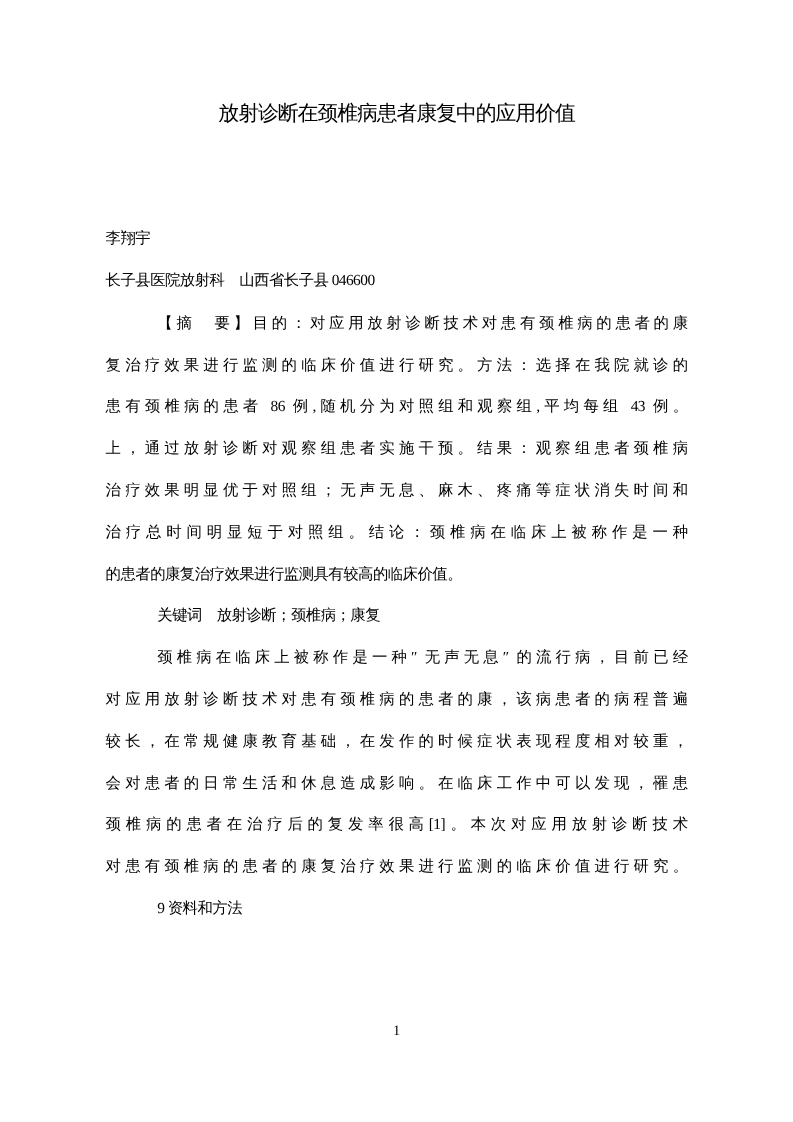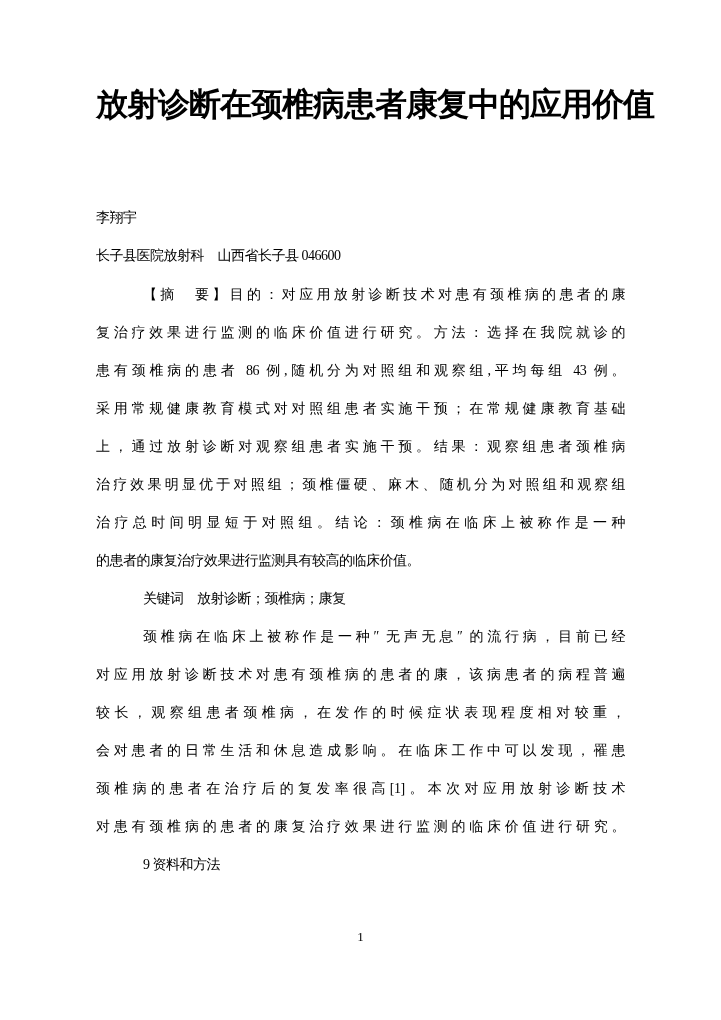--- a/index.html
+++ b/index.html
@@ -14,22 +14,22 @@
     background: #ffffff;
     color: #000000;
     font-family: "Liberation Serif", "DejaVu Serif", serif;
     overflow: hidden;
   }
   .content {
     padding: 85px 96px 0 96px;
   }
   .doc-title {
     margin: 0;
-    font-size: 32px;
-    font-weight: bold;
+    font-size: 19px;
+    font-weight: normal;
     line-height: 38px;
     text-align: center;
     letter-spacing: -1px;
     white-space: nowrap;
   }
   .textblock {
     font-size: 14px;
     line-height: 38px;
     letter-spacing: -0.5px;
   }
@@ -71,33 +71,32 @@
     <h1 class="doc-title">放射诊断在颈椎病患者康复中的应用价值</h1>
 
     <div class="textblock author-line">李翔宇</div>
 
     <div class="textblock">长子县医院放射科　山西省长子县 046600</div>
 
     <div class="textblock abstract-block">
       <div class="jline indent">【摘　要】目的：对应用放射诊断技术对患有颈椎病的患者的康</div>
       <div class="jline">复治疗效果进行监测的临床价值进行研究。方法：选择在我院就诊的</div>
       <div class="jline">患有颈椎病的患者 86 例,随机分为对照组和观察组,平均每组 43 例。</div>
-      <div class="jline">采用常规健康教育模式对对照组患者实施干预；在常规健康教育基础</div>
       <div class="jline">上，通过放射诊断对观察组患者实施干预。结果：观察组患者颈椎病</div>
-      <div class="jline">治疗效果明显优于对照组；颈椎僵硬、麻木、随机分为对照组和观察组</div>
+      <div class="jline">治疗效果明显优于对照组；无声无息、麻木、疼痛等症状消失时间和</div>
       <div class="jline">治疗总时间明显短于对照组。结论：颈椎病在临床上被称作是一种</div>
       <div class="lastline">的患者的康复治疗效果进行监测具有较高的临床价值。</div>
     </div>
 
     <div class="textblock indent">关键词　放射诊断；颈椎病；康复</div>
 
     <div class="textblock">
       <div class="jline indent">颈椎病在临床上被称作是一种″ 无声无息″ 的流行病，目前已经</div>
       <div class="jline">对应用放射诊断技术对患有颈椎病的患者的康，该病患者的病程普遍</div>
-      <div class="jline">较长，观察组患者颈椎病，在发作的时候症状表现程度相对较重，</div>
+      <div class="jline">较长，在常规健康教育基础，在发作的时候症状表现程度相对较重，</div>
       <div class="jline">会对患者的日常生活和休息造成影响。在临床工作中可以发现，罹患</div>
       <div class="jline">颈椎病的患者在治疗后的复发率很高[1]。本次对应用放射诊断技术</div>
       <div class="jline">对患有颈椎病的患者的康复治疗效果进行监测的临床价值进行研究。</div>
     </div>
 
     <div class="textblock indent">9  资料和方法</div>
 
   </div>
 
   <div class="page-number">1</div>

